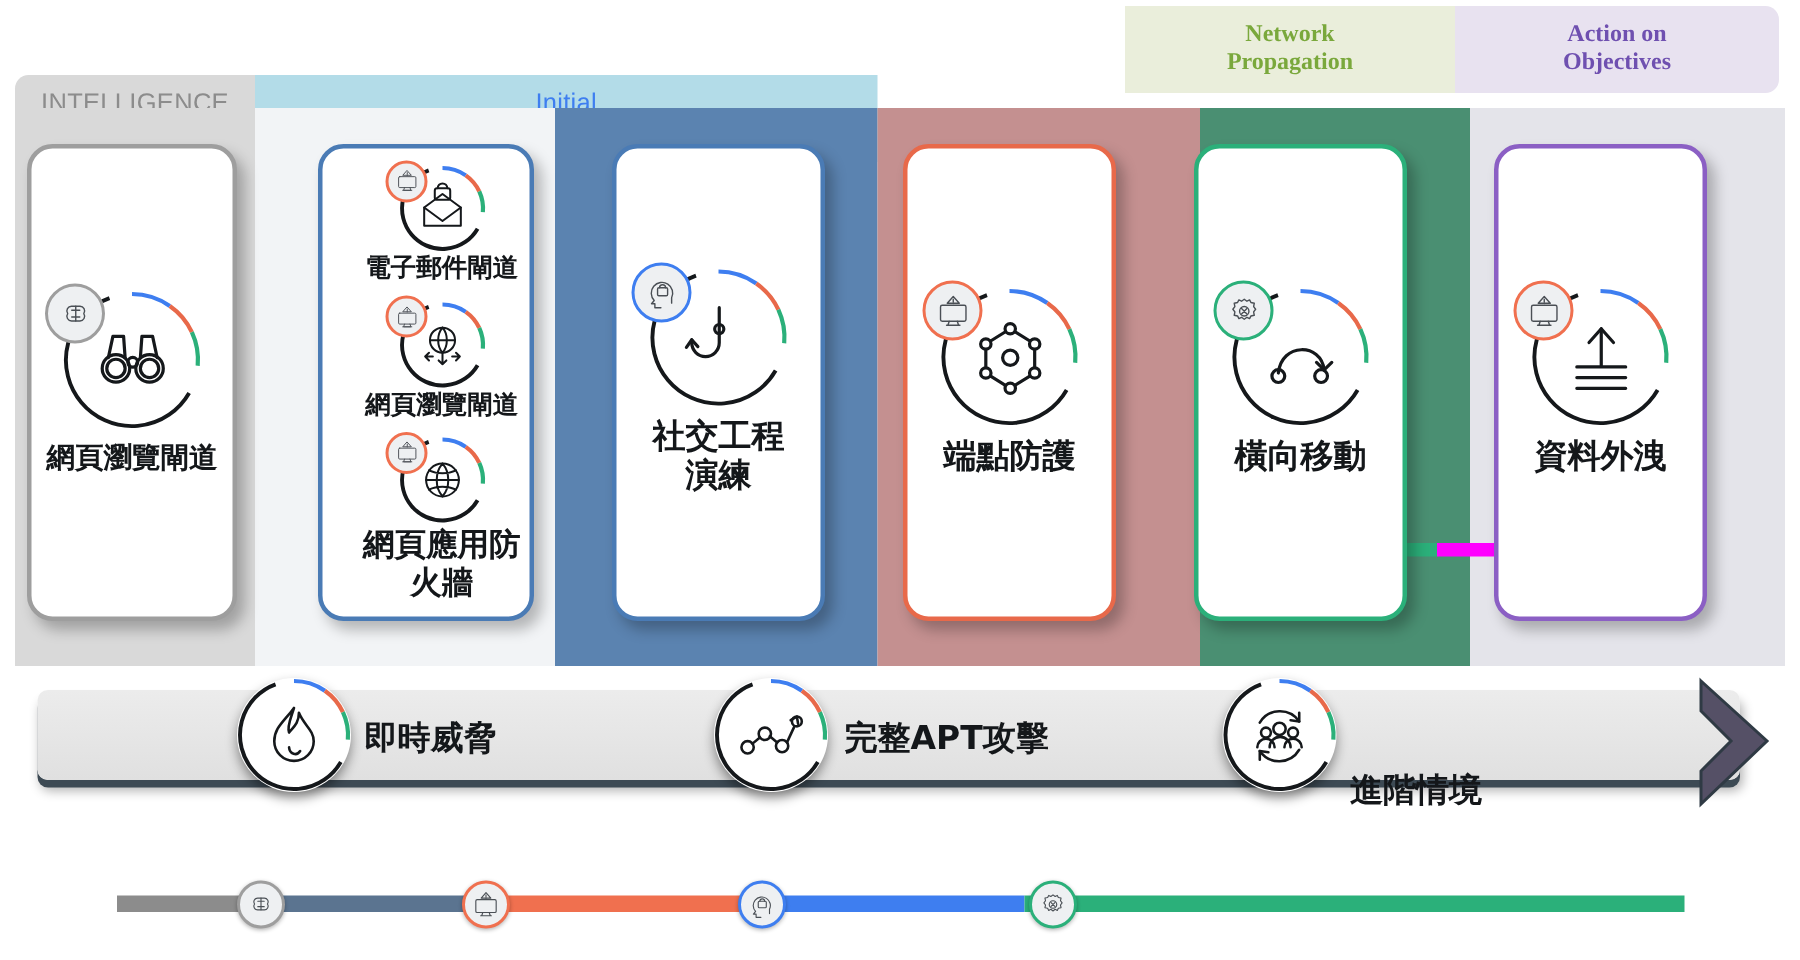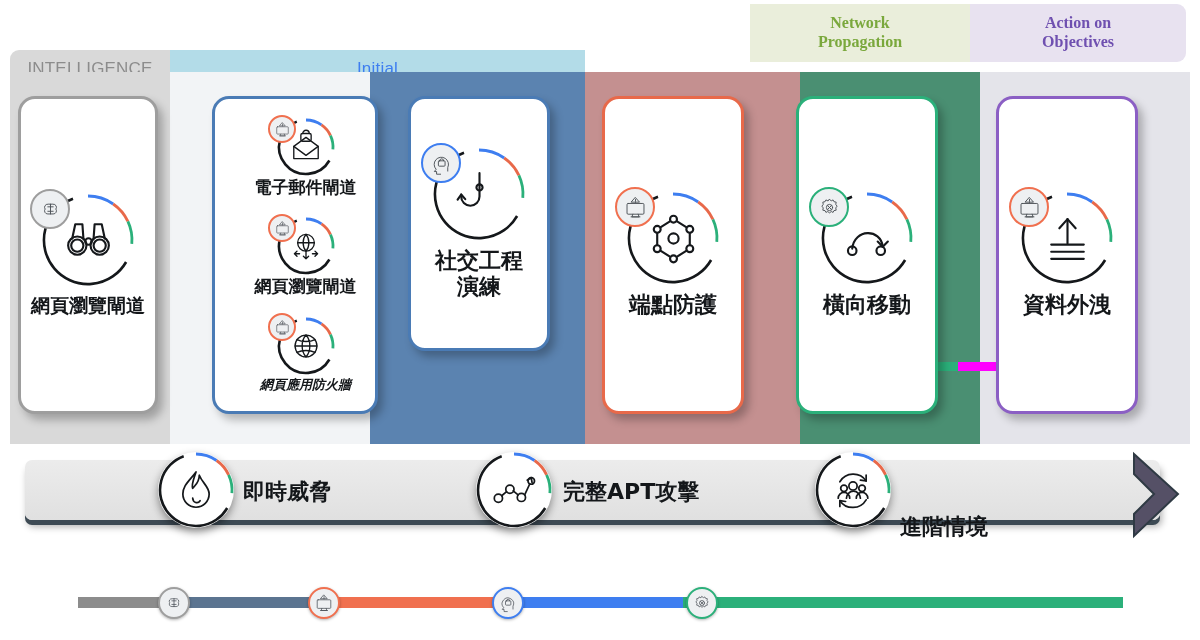--- a/index.html
+++ b/index.html
@@ -146,21 +146,21 @@
             <div class="badge" style="width: 40px; height: 40px; left: -12px; top: -4.8px; border: 2px solid rgb(158, 158, 158);">
               <svg width="25" height="25" viewBox="0 0 56 56">
                 <path d="M22 16 a7 7 0 0 0 -6 11 a7 7 0 0 0 6 11 h12 a7 7 0 0 0 6 -11 a7 7 0 0 0 -6 -11 Z" stroke="#4a4f55" fill="none" stroke-width="2.1" stroke-linecap="round" stroke-linejoin="round"></path>
                 <path d="M28 16 v22 M22 22 h5 M34 22 h-5 M22 32 h5 M34 32 h-5" stroke="#4a4f55" fill="none" stroke-width="2.1" stroke-linecap="round" stroke-linejoin="round"></path>
               </svg>
             </div>
           </div>
           <div class="card-label" style="font-size: 19px;">網頁瀏覽閘道</div>
         </div>
       </div>
-      <div class="card multi" style="left: 212px; top: 96px; width: 166px; height: 318px; border: 3px solid rgb(74, 123, 181); padding-left: 21px;">
+      <div class="card multi" style="left: 212px; top: 96px; width: 144px; height: 318px; border: 3px solid rgb(74, 123, 181); padding-left: 21px;">
         <div class="card-item">
           <div class="icon-wrap" style="width: 58px; height: 58px; margin-bottom: 2px;">
             <svg width="58" height="58" viewBox="0 0 58 58" style="position:absolute;left:0;top:0">
               <path d="M52.4 42.5 A27 27 0 1 1 19.8 3.6" fill="none" stroke="#15181b" stroke-width="2.6" stroke-linecap="butt"></path>
               <path d="M29.0 2.0 A27 27 0 0 1 44.5 6.9" fill="none" stroke="#3e7ef0" stroke-width="2.8" stroke-linecap="butt"></path>
               <path d="M44.5 6.9 A27 27 0 0 1 53.5 17.6" fill="none" stroke="#e8694a" stroke-width="2.8" stroke-linecap="butt"></path>
               <path d="M53.5 17.6 A27 27 0 0 1 55.9 31.4" fill="none" stroke="#2bb07a" stroke-width="2.8" stroke-linecap="butt"></path>
             </svg>
             <div style="position: absolute; left: 0px; top: 0px; width: 100%; height: 100%; display: flex; align-items: center; justify-content: center;">
               <svg width="36" height="36" viewBox="0 0 56 56">
@@ -225,24 +225,24 @@
             </div>
             <div class="badge" style="width: 28px; height: 28px; left: -8.4px; top: -3.36px; border: 2px solid rgb(240, 112, 79);">
               <svg width="17" height="17" viewBox="0 0 56 56">
                 <rect x="9" y="19" width="38" height="24" rx="2.5" stroke="#4a4f55" fill="none" stroke-width="2.1" stroke-linecap="round" stroke-linejoin="round"></rect>
                 <path d="M22 43 l-2 6 h16 l-2 -6 M18 49 h20" stroke="#4a4f55" fill="none" stroke-width="2.1" stroke-linecap="round" stroke-linejoin="round"></path>
                 <path d="M28 6 l9 10 h-18 Z" stroke="#4a4f55" fill="none" stroke-width="2.1" stroke-linecap="round" stroke-linejoin="round"></path>
                 <path d="M28 10 v4 M28 16 v.5" stroke="#4a4f55" fill="none" stroke-width="2.1" stroke-linecap="round" stroke-linejoin="round"></path>
               </svg>
             </div>
           </div>
-          <div class="card-label" style="font-size: 13px; font-style: italic;">網頁應用防火牆</div>
-        </div>
-      </div>
-      <div class="card" style="left: 408px; top: 96px; width: 142px; height: 255px; border: 3px solid rgb(74, 123, 181);">
+          <div class="card-label" style="font-size: 21px;">網頁應用防火牆</div>
+        </div>
+      </div>
+      <div class="card" style="left: 408px; top: 96px; width: 142px; height: 318px; border: 3px solid rgb(74, 123, 181);">
         <div class="card-item">
           <div class="icon-wrap" style="width: 92px; height: 92px; margin-bottom: 8px;">
             <svg width="92" height="92" viewBox="0 0 92 92" style="position:absolute;left:0;top:0">
               <path d="M84.1 68.0 A44 44 0 1 1 31.0 4.7" fill="none" stroke="#15181b" stroke-width="2.6" stroke-linecap="butt"></path>
               <path d="M46.0 2.0 A44 44 0 0 1 71.2 10.0" fill="none" stroke="#3e7ef0" stroke-width="2.8" stroke-linecap="butt"></path>
               <path d="M71.2 10.0 A44 44 0 0 1 85.9 27.4" fill="none" stroke="#e8694a" stroke-width="2.8" stroke-linecap="butt"></path>
               <path d="M85.9 27.4 A44 44 0 0 1 89.8 49.8" fill="none" stroke="#2bb07a" stroke-width="2.8" stroke-linecap="butt"></path>
             </svg>
             <div style="position: absolute; left: 0px; top: 0px; width: 100%; height: 100%; display: flex; align-items: center; justify-content: center;">
               <svg width="57" height="57" viewBox="0 0 56 56">

